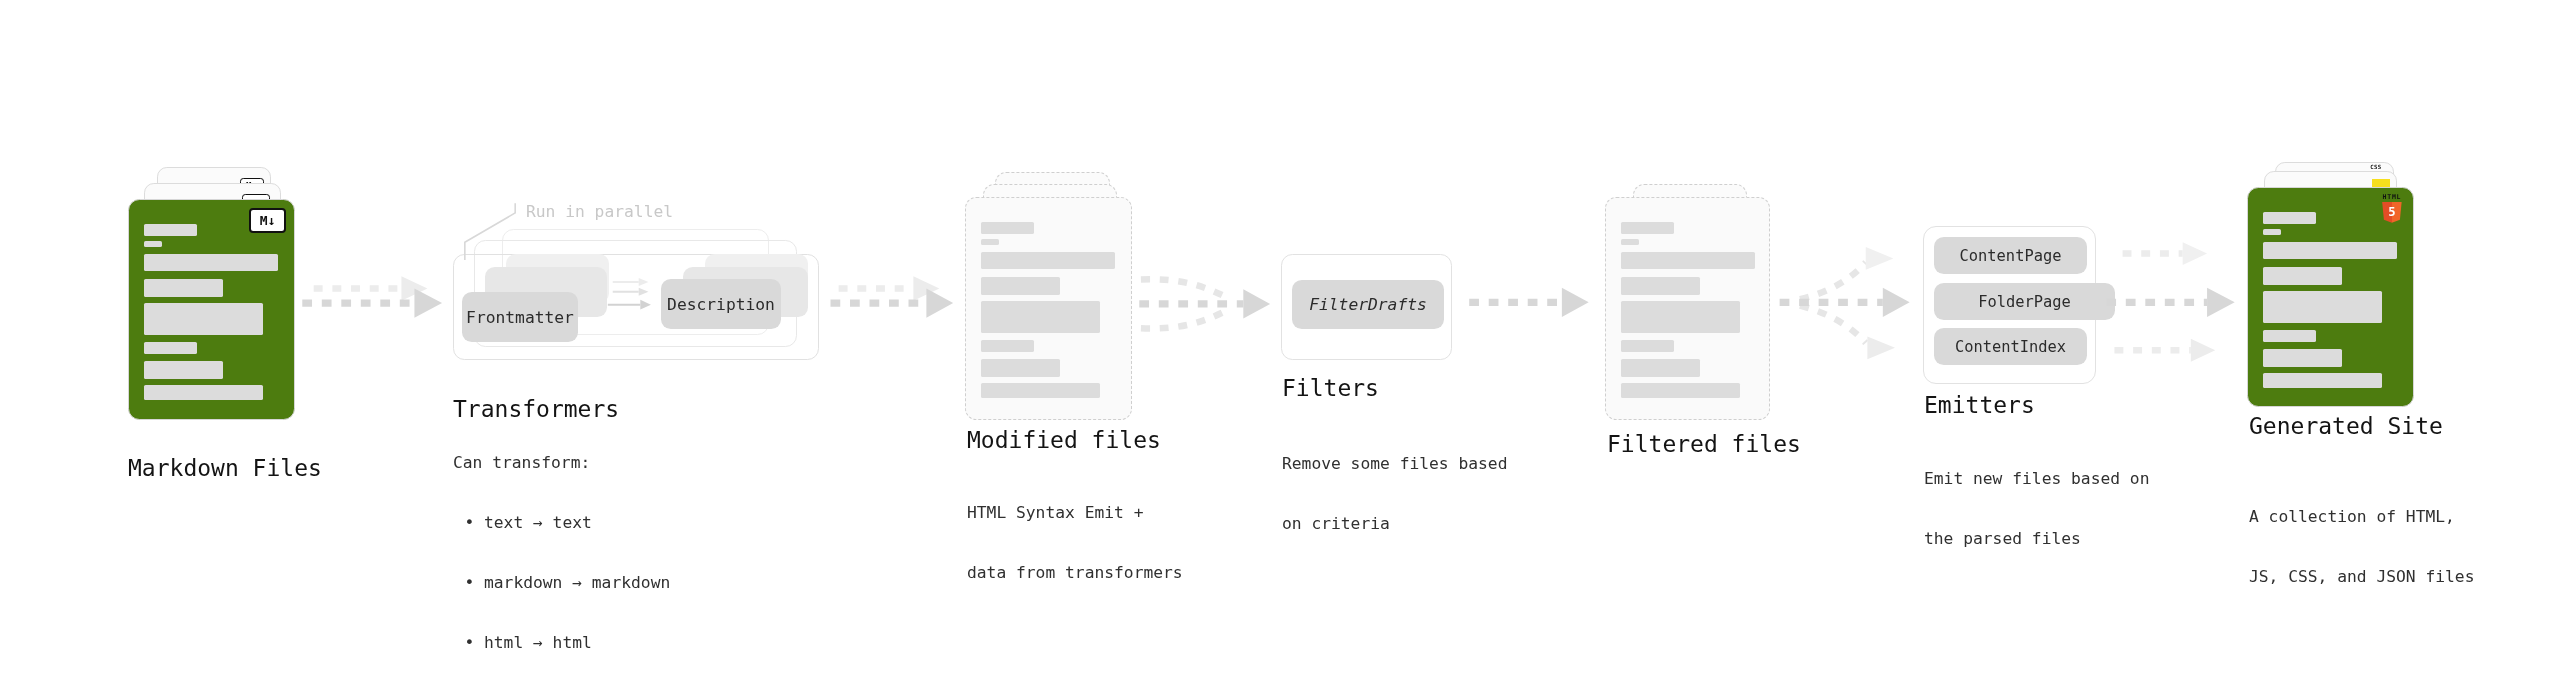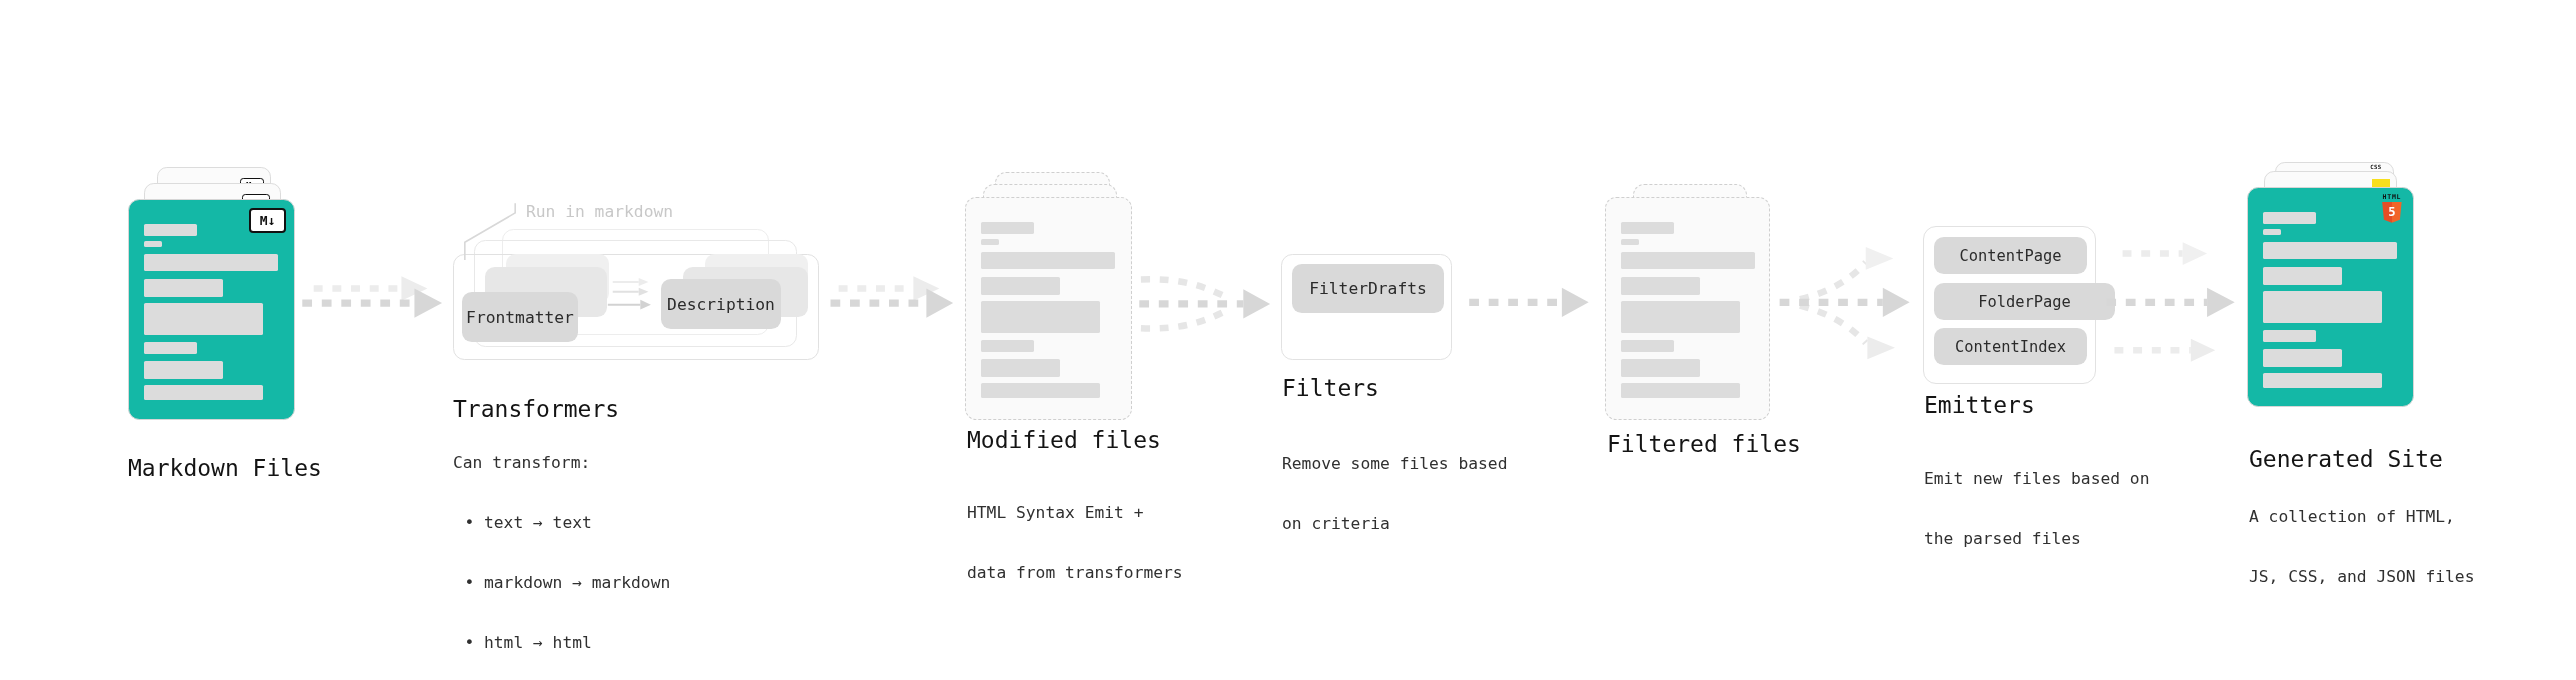--- a/index.html
+++ b/index.html
@@ -3,21 +3,21 @@
 <meta charset="utf-8">
 <style>
   html,body{margin:0;padding:0;background:#ffffff;}
   .canvas{
     position:relative;width:2576px;height:681px;background:#ffffff;overflow:hidden;
     font-family:"DejaVu Sans Mono","Liberation Mono",monospace;
   }
   svg.overlay{position:absolute;left:0;top:0;pointer-events:none;}
 
   
-  .card{position:absolute;background:#14b8a6;border:1.6px solid #d6d6d6;border-radius:11.4px;box-sizing:border-box;}
+  .card{position:absolute;background:#4d7c0f;border:1.6px solid #d6d6d6;border-radius:11.4px;box-sizing:border-box;}
   .card.sub{background:#fbfbfb;border-color:#dcdcdc;border-radius:9.8px;}
   .card.dashed{border:1.6px dashed #cfcfcf;background:#fbfbfb;}
   .bars{position:absolute;left:14.6px;top:23.6px;}
   .b{background:#dcdcdc;border-radius:1.6px;}
   .b:nth-child(1){width:53px;height:12.2px;margin-bottom:5.7px;}
   .b:nth-child(2){width:18.7px;height:5.7px;margin-bottom:7.3px;}
   .b:nth-child(3){width:134px;height:16.3px;margin-bottom:8.1px;}
   .b:nth-child(4){width:79px;height:18px;margin-bottom:6.5px;}
   .b:nth-child(5){width:119px;height:32px;margin-bottom:6.5px;}
   .b:nth-child(6){width:53px;height:12.2px;margin-bottom:6.5px;}
@@ -110,21 +110,21 @@
     <div class="tbox" style="left:453px;top:254px;width:366px;height:106px;"></div>
 
     <div class="ghost g2" style="left:506px;top:254px;width:103px;height:49px;"></div>
     <div class="ghost g1" style="left:485px;top:267px;width:122px;height:50px;"></div>
     <div class="pill" style="left:462px;top:292px;width:116px;height:50px;">Frontmatter</div>
 
     <div class="ghost g2" style="left:705px;top:254px;width:103px;height:49px;"></div>
     <div class="ghost g1" style="left:683px;top:267px;width:125px;height:50px;"></div>
     <div class="pill" style="left:661px;top:279px;width:120px;height:50px;">Description</div>
 
-    <div class="annot" style="left:526px;top:202px;">Run in markdown</div>
+    <div class="annot" style="left:526px;top:202px;">Run in parallel</div>
 
     <div class="title" style="left:453px;top:376px;margin-top:21px;">Transformers</div>
     <div class="body" style="left:453px;top:414px;">
       <div class="ln">Can transform:</div>
       <div class="ln indent">• text → text</div>
       <div class="ln indent">• markdown → markdown</div>
       <div class="ln indent">• html → html</div>
     </div>
   </div>
 
@@ -145,21 +145,21 @@
     </div>
     <div class="title" style="left:967px;top:428px;">Modified files</div>
     <div class="body" style="left:967px;top:464px;">
       <div class="ln">HTML Syntax Emit +</div>
       <div class="ln">data from transformers</div>
     </div>
   </div>
 
   <div>
     <div class="roundbox" style="left:1281px;top:254px;width:171px;height:106px;"></div>
-    <div class="pill" style="left:1292px;top:264px;width:152px;height:49px;">FilterDrafts</div>
+    <div class="pill" style="left:1292px;top:280px;width:152px;height:49px;font-style:italic;">FilterDrafts</div>
     <div class="title" style="left:1282px;top:376px;">Filters</div>
     <div class="body" style="left:1282px;top:415px;">
       <div class="ln">Remove some files based</div>
       <div class="ln">on criteria</div>
     </div>
   </div>
 
   <div>
     <div class="card dashed" style="left:1633px;top:184px;width:114px;height:211px;"></div>
     <div class="card dashed" style="left:1605px;top:197px;width:165px;height:223px;background:#fafafa;">
@@ -208,21 +208,21 @@
         <div class="b"></div>
           <div class="b"></div>
           <div class="b"></div>
           <div class="b"></div>
           <div class="b"></div>
           <div class="b"></div>
           <div class="b"></div>
           <div class="b"></div>
       </div>
     </div>
-    <div class="title" style="left:2249px;top:447px;">Generated Site</div>
+    <div class="title" style="left:2249px;top:414px;">Generated Site</div>
     <div class="body" style="left:2249px;top:468px;">
       <div class="ln">A collection of HTML,</div>
       <div class="ln">JS, CSS, and JSON files</div>
     </div>
   </div>
 
   <svg class="overlay" width="2576" height="681" viewBox="0 0 3170 838">
 
     <path class="callout" d="M572,320 L572,298 L634,262 L634,250"></path>
 

